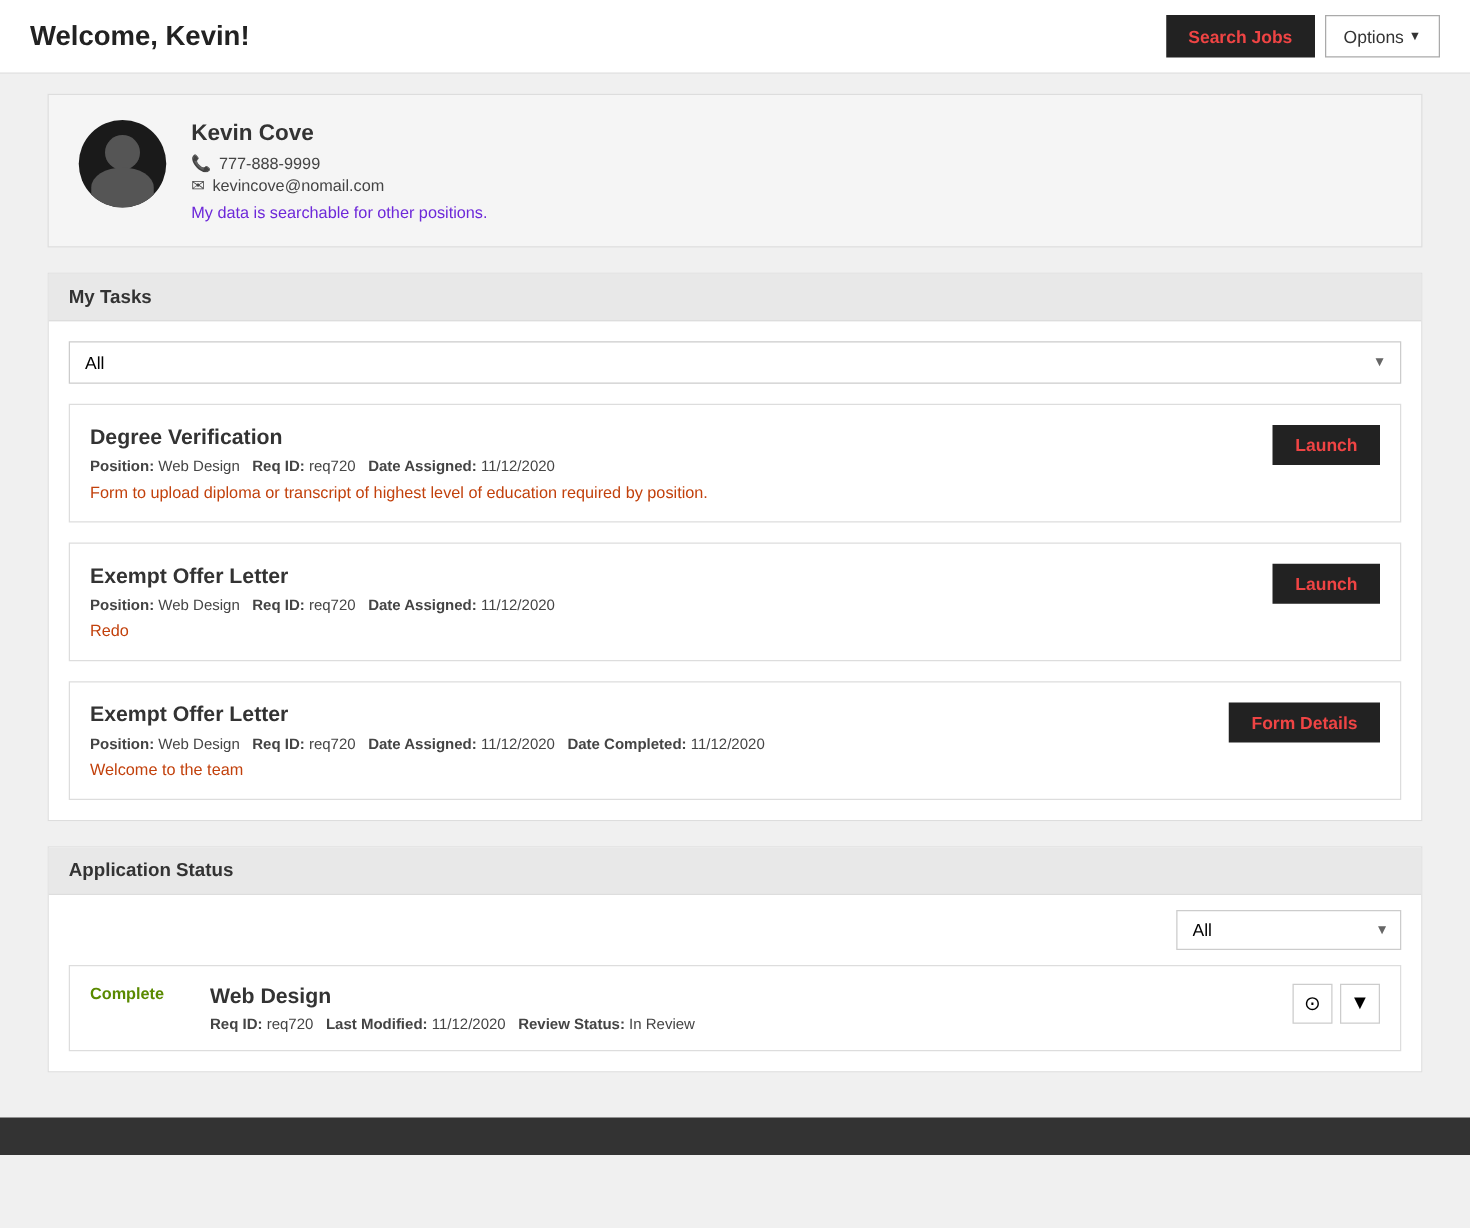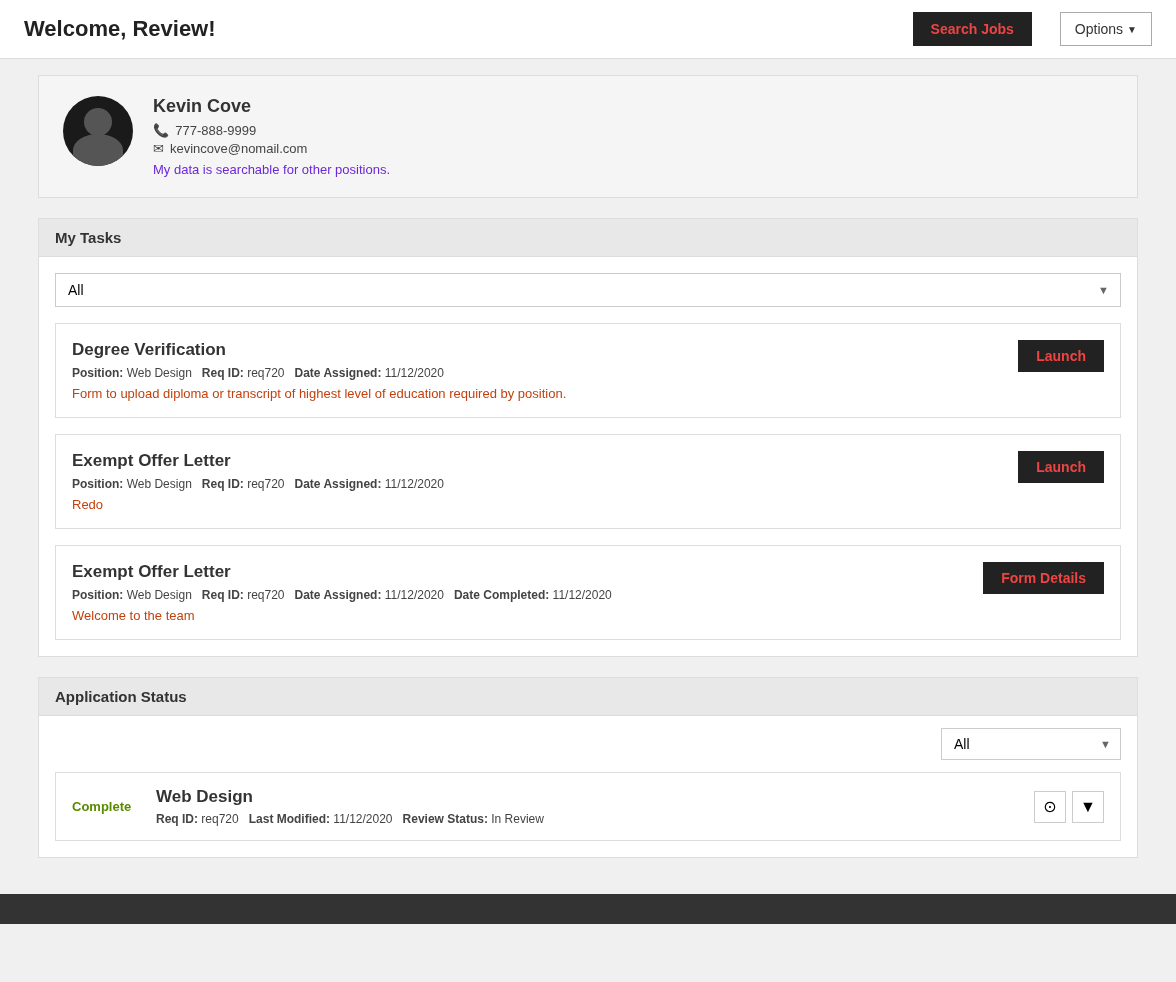--- a/index.html
+++ b/index.html
@@ -34,21 +34,20 @@
     .btn-outline {
       background: #fff;
       color: #333;
       border: 1px solid #aaa;
       padding: 8px 14px;
       font-size: 14px;
       cursor: pointer;
       display: flex;
       align-items: center;
       gap: 4px;
-      margin-left: 20px;
     }
 
     .main-content {
       padding: 16px 20px;
       max-width: 1140px;
       margin: 0 auto;
     }
 
     
     .profile-card {
@@ -189,22 +188,22 @@
       appearance: none;
       cursor: pointer;
     }
 
     
     .app-row {
       border: 1px solid #ddd;
       margin: 0 16px 16px 16px;
       padding: 14px 16px;
       display: flex;
-      align-items: center;
-      gap: 4px;
+      align-items: flex-start;
+      gap: 16px;
     }
     .app-status-badge {
       font-size: 13px;
       font-weight: bold;
       min-width: 80px;
       flex-shrink: 0;
     }
     .app-info { flex: 1; }
     .app-title { font-size: 17px; font-weight: bold; margin-bottom: 5px; }
     .app-meta { font-size: 12px; color: #444; }
@@ -227,21 +226,21 @@
     }
 
     .chevron-icon { font-size: 10px; }
 
     .bottom-spacer { height: 30px; background: #333; }
   </style>
 </head>
 <body>
 
 <div class="top-bar">
-  <span class="top-bar-title">Welcome, Review!</span>
+  <span class="top-bar-title">Welcome, Kevin!</span>
   <div class="top-bar-actions">
     <button class="btn-dark">Search Jobs</button>
     <button class="btn-outline">
       <span>Options</span>
       <span class="chevron-icon">▼</span>
     </button>
   </div>
 </div>
 
 <div class="main-content">

